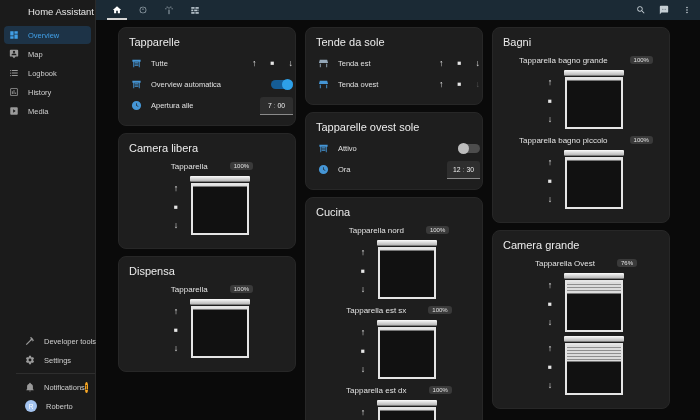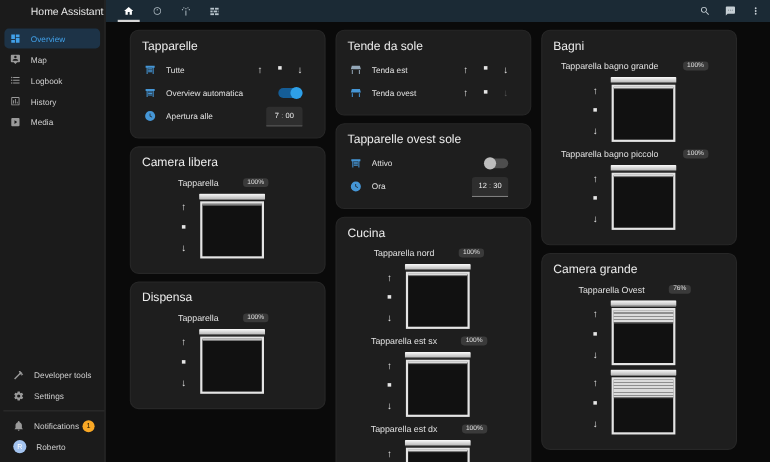--- a/index.html
+++ b/index.html
@@ -12,21 +12,21 @@
   .sb-header { display:flex; align-items:center; height:22px; padding:0 8px; }
   .sb-title { font-size:9.5px; color:#e8e8e8; margin-left:9px; white-space:nowrap;padding-left:11px; }
   .sb-menu { margin-top:4px; }
   .sb-item { display:flex; align-items:center; height:18px; margin:1px 4px;
     border-radius:4px; padding:0 5px; cursor:pointer; }
   .sb-item .icn { width:10px; height:10px; color:#9a9a9a; flex:none; }
   .sb-item span.lbl { font-size:7.5px; color:#cfcfcf; margin-left:9px; white-space:nowrap; }
   .sb-item.active { background:#1d3347; }
   .sb-item.active .icn { color:#41a0e8; }
   .sb-item.active span.lbl { color:#41a0e8; }
-  .sb-bottom { position:absolute; bottom:4px; left:3px; right:0;text-align:center; }
+  .sb-bottom { position:absolute; bottom:4px; left:16px; right:0;text-align:center; }
   .sb-div { border-top:1px solid #2e2e2e; margin:4px 0; }
   .badge-dot { margin-left:auto; background:#f9a825; color:#201500; width:11px; height:11px;
     border-radius:50%; font-size:6.5px; display:flex; align-items:center; justify-content:center; }
   .avatar { width:12px; height:12px; border-radius:50%; background:#a3c3ef; color:#fff;
     font-size:6.5px; display:flex; align-items:center; justify-content:center; flex:none; }
 
   
   .topbar { position:absolute; left:96px; right:0; top:0; height:20px; background:#1b2a35;
     display:flex; align-items:center; padding:0 8px; z-index:4; }
   .tab { width:26px; height:20px; display:flex; align-items:center; justify-content:center;
@@ -36,21 +36,21 @@
   .tab.active::after { content:""; position:absolute; left:3px; right:3px; bottom:0;
     height:2px; background:#d6d6d6; }
   .tb-actions { margin-left:auto; display:flex; align-items:center; gap:13px; }
   .tb-actions .icn { width:10px; height:10px; color:#c5ced4; cursor:pointer; }
 
   
   .content { position:absolute; left:96px; top:20px; right:0; bottom:0; overflow:hidden;
     padding:7px 0 0 22px; display:flex; gap:9px; }
   .col { width:178px; flex:none; display:flex; flex-direction:column; gap:7px; }
   .card { background:#1e1e1e; border:1px solid #272727; border-radius:8px;
-    padding:8px 18px 9px 10px; }
+    padding:8px 0 9px 10px; }
   .card-title { font-size:11px; color:#ececec; font-weight:400; margin-bottom:5px; }
 
   
   .erow { display:flex; align-items:center; height:21px; padding:0 2px; }
   .erow .icn { width:11px; height:11px; flex:none; }
   .ename { font-size:7.5px; color:#e0e0e0; margin-left:9px; white-space:nowrap;
     overflow:hidden; flex:1; }
   .ctl { margin-left:auto; display:flex; align-items:center; }
   .cbtn { color:#e6e6e6; font-size:9px; margin-left:14px; cursor:pointer; line-height:1; }
   .cbtn.sq { font-size:6.5px; }

